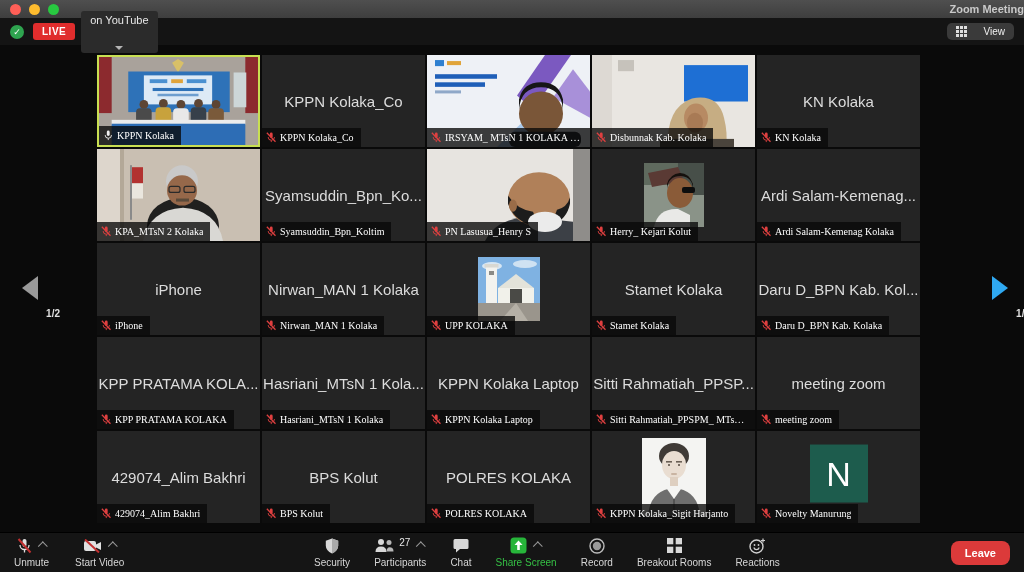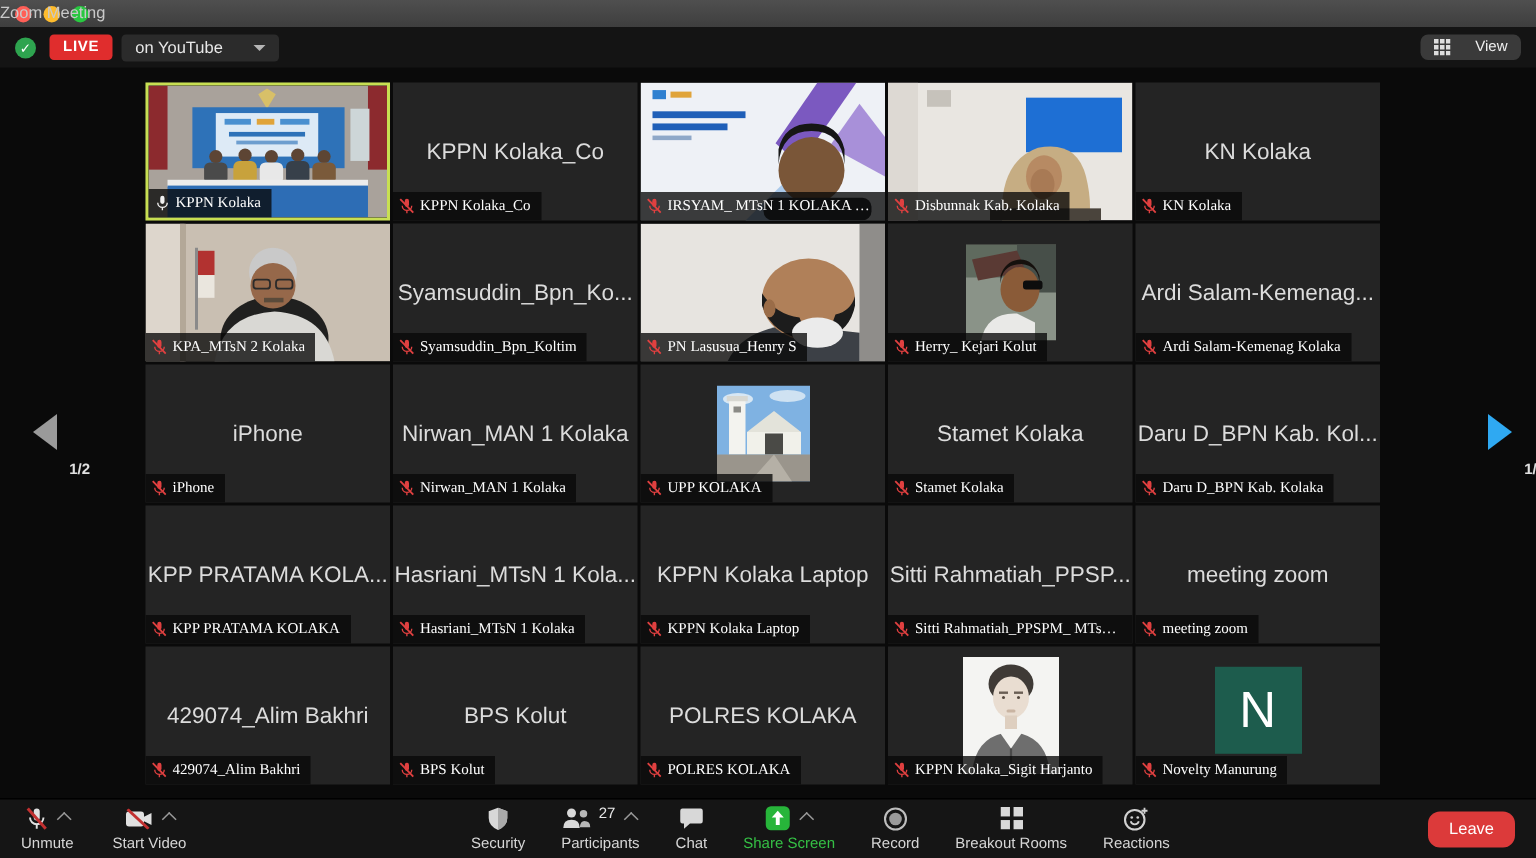--- a/index.html
+++ b/index.html
@@ -5,31 +5,31 @@
   html,body{margin:0;padding:0;background:#000;}
   .app{position:relative;width:1024px;height:572px;overflow:hidden;background:#0a0a0a;
        font-family:"Liberation Sans", sans-serif;-webkit-font-smoothing:antialiased;}
 
   
   .titlebar{position:absolute;top:0;left:0;right:0;height:18px;
             background:linear-gradient(#4f4f4f,#3e3e3e);display:flex;align-items:center;}
   .lights{display:flex;gap:8px;margin-left:10px;}
   .light{width:11px;height:11px;border-radius:50%;}
   .light.red{background:#ff5f57;}.light.yellow{background:#febc2e;}.light.green{background:#28c840;}
-  .win-title{position:absolute;left:0;right:0;text-align:left;font-size:11px;font-weight:normal;color:#c9c9c9;}
+  .win-title{position:absolute;left:0;right:0;text-align:right;font-size:11px;font-weight:bold;color:#c9c9c9;}
 
   
   .streambar{position:absolute;top:18px;left:0;right:0;height:27px;background:#141414;
              display:flex;align-items:center;padding:0 10px;box-sizing:border-box;}
   .shield{width:14px;height:14px;border-radius:50%;background:#2ea44f;display:flex;
           align-items:center;justify-content:center;color:#fff;font-size:9px;margin-right:9px;}
   .live-badge{background:#e02d2d;color:#fff;font-weight:bold;font-size:10px;letter-spacing:.5px;
               padding:3px 9px;border-radius:3px;margin-right:6px;}
   .yt-pill{background:#2b2b2b;color:#e8e8e8;font-size:11px;padding:3px 9px;border-radius:3px;
-           display:flex;align-items:center;gap:20px;}
+           display:flex;align-items:center;gap:20px;flex-direction:column;}
   .yt-caret{width:0;height:0;border-left:4px solid transparent;border-right:4px solid transparent;
             border-top:4px solid #b5b5b5;}
   .view-btn{margin-left:auto;background:#3a3a3a;color:#efefef;font-size:10px;border-radius:5px;
             padding:3px 9px;display:flex;align-items:center;gap:17px;border:none;}
 
   
   .grid{position:absolute;left:97px;top:55px;display:grid;
         grid-template-columns:repeat(5,163px);grid-auto-rows:92px;gap:2px;}
   .tile{position:relative;background:#242424;overflow:hidden;box-sizing:border-box;}
   .tile.active{border:2px solid #c8df52;}
@@ -62,21 +62,21 @@
   .tb-item{display:flex;flex-direction:column;align-items:center;justify-content:center;gap:3px;
            color:#d6d6d6;font-size:10px;cursor:default;}
   .tb-iconrow{display:flex;align-items:center;height:17px;}
   .chev{width:6px;height:6px;border-left:1.5px solid #9a9a9a;border-top:1.5px solid #9a9a9a;
         transform:rotate(45deg) translateY(1px);margin-left:8px;}
   .tb-left{display:flex;gap:26px;}
   .tb-center{display:flex;gap:24px;position:absolute;left:314px;}
   .count{font-size:10px;color:#e8e8e8;margin-left:4px;transform:translateY(-3px);}
   .green-label{color:#35c045;}
   .leave-btn{margin-left:auto;background:#dc3a3a;color:#fff;border:none;border-radius:8px;
-             padding:6px 14px;font-size:11px;font-weight:normal;font-family:"Liberation Sans",sans-serif;}
+             padding:6px 14px;font-size:11px;font-weight:bold;font-family:"Liberation Sans",sans-serif;}
 </style>
 </head>
 <body>
 
 <div class="app">
 
   <div class="titlebar">
     <div class="lights">
       <span class="light red"></span>
       <span class="light yellow"></span>

